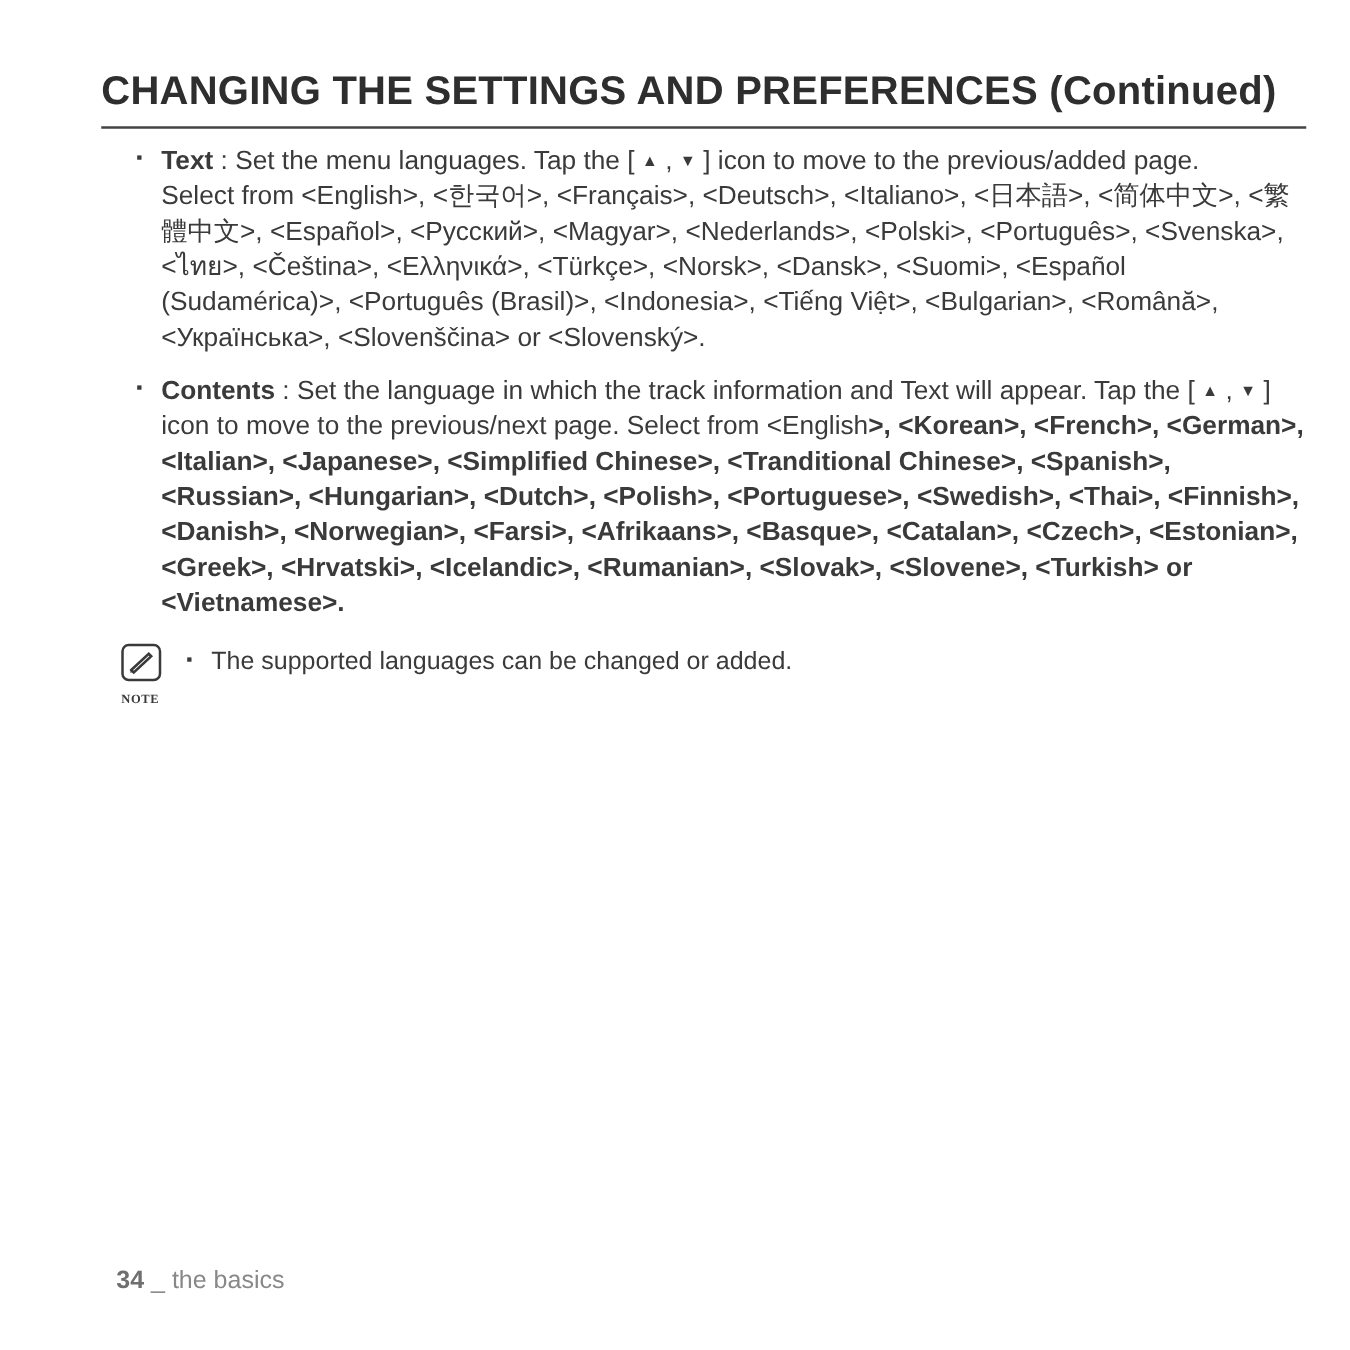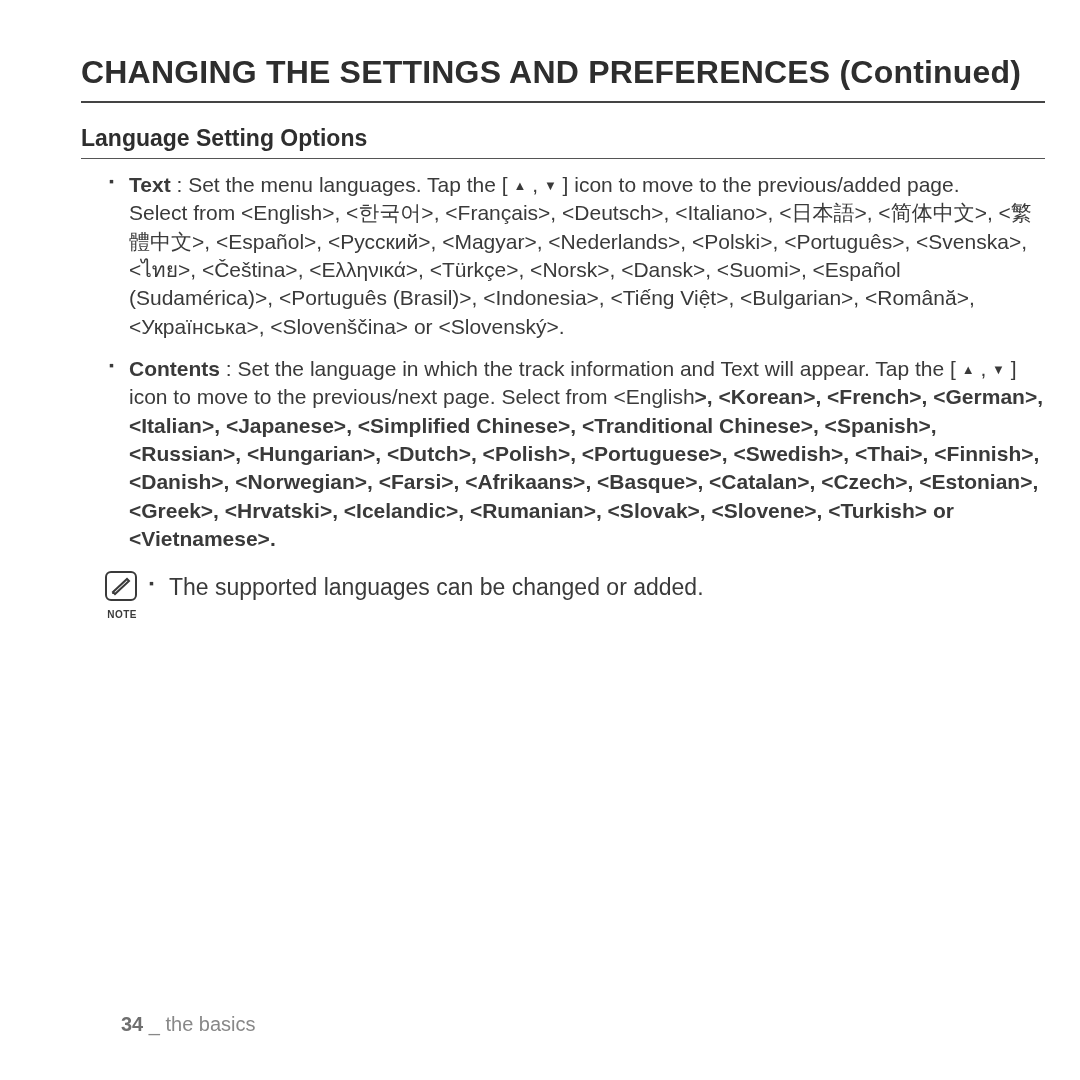--- a/index.html
+++ b/index.html
@@ -67,74 +67,74 @@
   }
   .note-row {
     display: flex;
     align-items: flex-start;
     margin-top: 18px;
     padding-left: 16px;
   }
   .note-icon-wrap {
     flex: 0 0 auto;
     width: 40px;
-    text-align: right;
+    text-align: left;
     margin-right: 12px;
+    font-family: Liberation Serif, serif;
   }
   .note-icon {
     display: inline-block;
     width: 32px;
     height: 30px;
     border: 2px solid #3a3a3a;
     border-radius: 6px;
     box-sizing: border-box;
   }
   .note-icon svg { display: block; }
   .note-label {
     font-size: 10px;
     font-weight: bold;
     letter-spacing: 0.5px;
     color: #3a3a3a;
     margin-top: 4px;
   }
   .note-text {
-    font-size: 23px;
+    font-size: 20px;
     color: #3a3a3a;
     padding-top: 3px;
     position: relative;
     padding-left: 20px;
   }
   .note-text::before {
     content: "▪";
     position: absolute;
     left: 0;
     top: 4px;
     font-size: 14px;
     color: #3a3a3a;
   }
   .footer {
     position: absolute;
-    left: 80px;
+    left: 52px;
     bottom: 44px;
     font-size: 20px;
     color: #888;
   }
   .footer .pg {
     font-weight: bold;
     color: #6f6f6f;
   }
 </style>
 </head>
 <body>
 
 <div class="page">
 
   <h1 class="title">CHANGING THE SETTINGS AND PREFERENCES (Continued)</h1>
 
-  <h2 class="section-heading">Language Setting Options</h2>
 
   <div class="list">
 
     <div class="item">
       <span class="label">Text</span><span> : Set the menu languages. Tap the [ </span><span class="tri">▲</span><span> , </span><span class="tri">▼</span><span> ] icon to move to the previous/added page.</span><br>
       <span>Select from &lt;English&gt;, &lt;한국어&gt;, &lt;Français&gt;, &lt;Deutsch&gt;, &lt;Italiano&gt;, &lt;日本語&gt;, &lt;简体中文&gt;, &lt;繁體中文&gt;, &lt;Español&gt;, &lt;Русский&gt;, &lt;Magyar&gt;, &lt;Nederlands&gt;, &lt;Polski&gt;, &lt;Português&gt;, &lt;Svenska&gt;, &lt;ไทย&gt;, &lt;Čeština&gt;, &lt;Ελληνικά&gt;, &lt;Türkçe&gt;, &lt;Norsk&gt;, &lt;Dansk&gt;, &lt;Suomi&gt;, &lt;Español (Sudamérica)&gt;, &lt;Português (Brasil)&gt;, &lt;Indonesia&gt;, &lt;Tiếng Việt&gt;, &lt;Bulgarian&gt;, &lt;Română&gt;, &lt;Українська&gt;, &lt;Slovenščina&gt; or &lt;Slovenský&gt;.</span>
     </div>
 
     <div class="item">
       <span class="label">Contents</span><span> : Set the language in which the track information and Text will appear. Tap the [ </span><span class="tri">▲</span><span> , </span><span class="tri">▼</span><span> ] icon to move to the previous/next page. Select from &lt;English</span><b>&gt;, &lt;Korean&gt;, &lt;French&gt;, &lt;German&gt;, &lt;Italian&gt;, &lt;Japanese&gt;, &lt;Simplified Chinese</b><b>&gt;, &lt;Tranditional Chinese</b><b>&gt;, &lt;Spanish&gt;, &lt;Russian&gt;, &lt;Hungarian&gt;, &lt;Dutch&gt;, &lt;Polish&gt;, &lt;Portuguese&gt;, &lt;Swedish&gt;, &lt;Thai&gt;, &lt;Finnish&gt;, &lt;Danish&gt;, &lt;Norwegian&gt;, &lt;Farsi&gt;, &lt;Afrikaans&gt;, &lt;Basque&gt;, &lt;Catalan&gt;, &lt;Czech&gt;, &lt;Estonian&gt;, &lt;Greek&gt;, &lt;Hrvatski&gt;, &lt;Icelandic&gt;, &lt;Rumanian</b><b>&gt;, &lt;Slovak&gt;, &lt;Slovene&gt;, &lt;Turkish&gt; or &lt;Vietnamese&gt;.</b>

